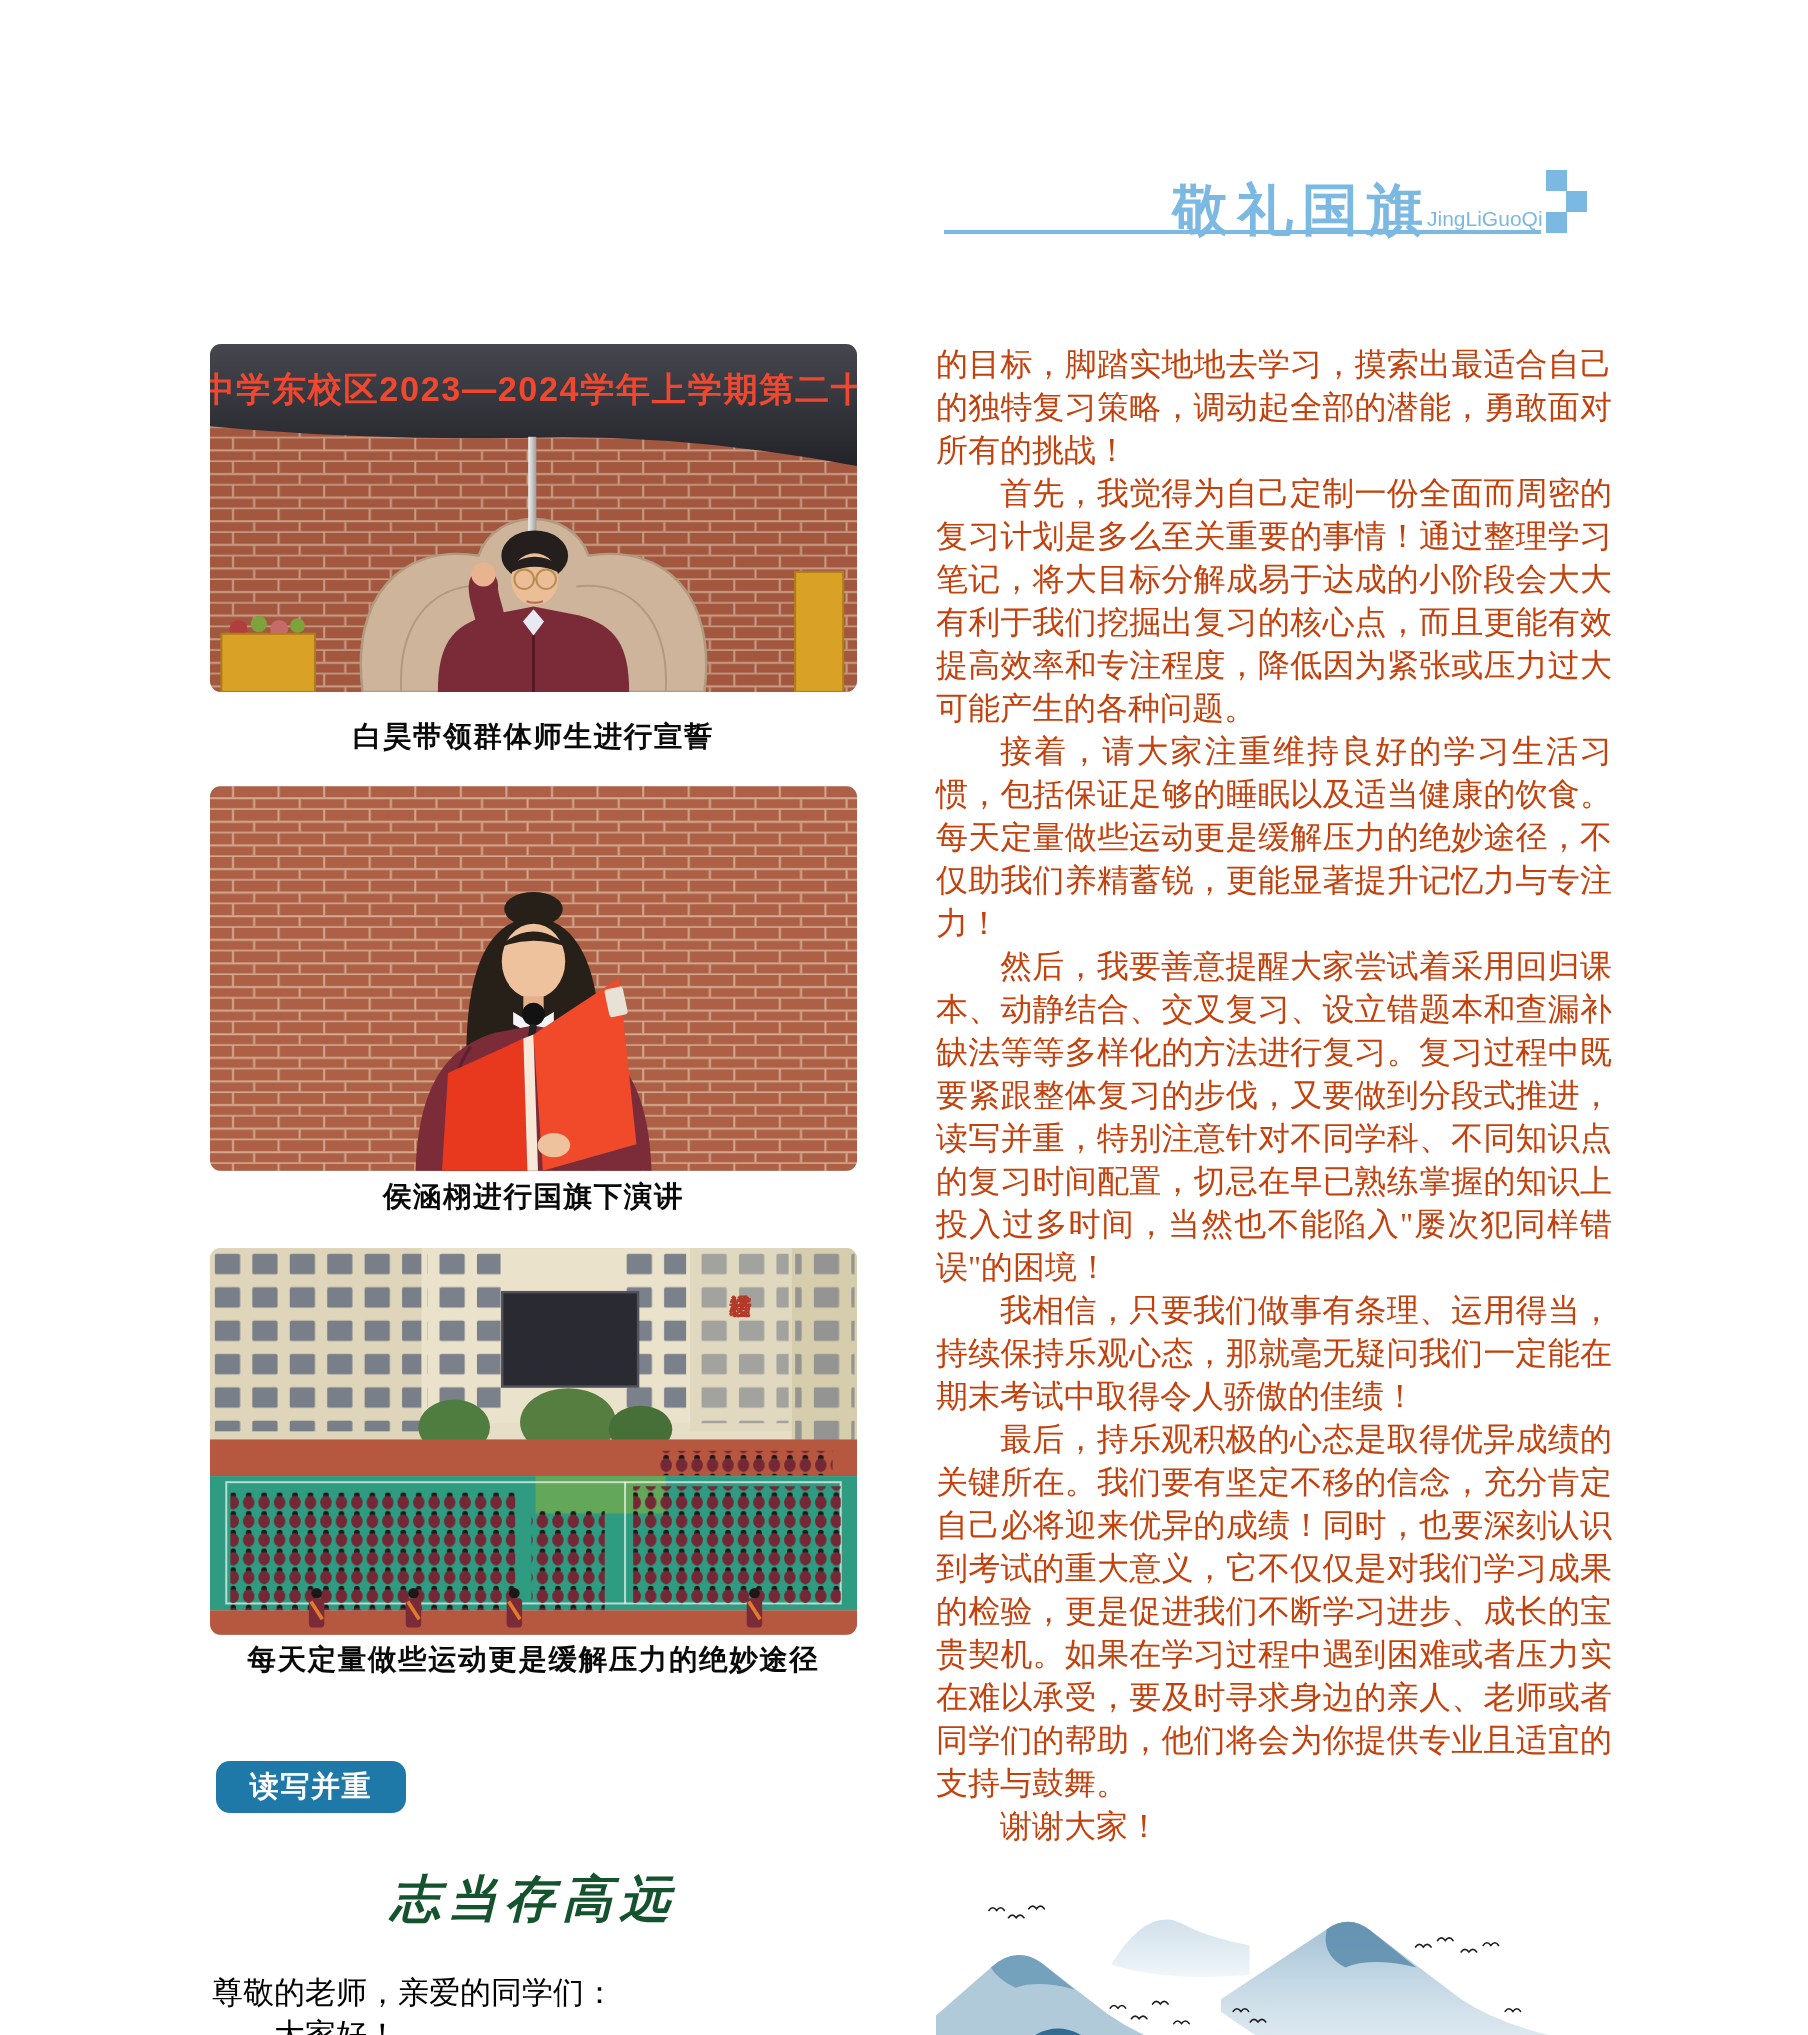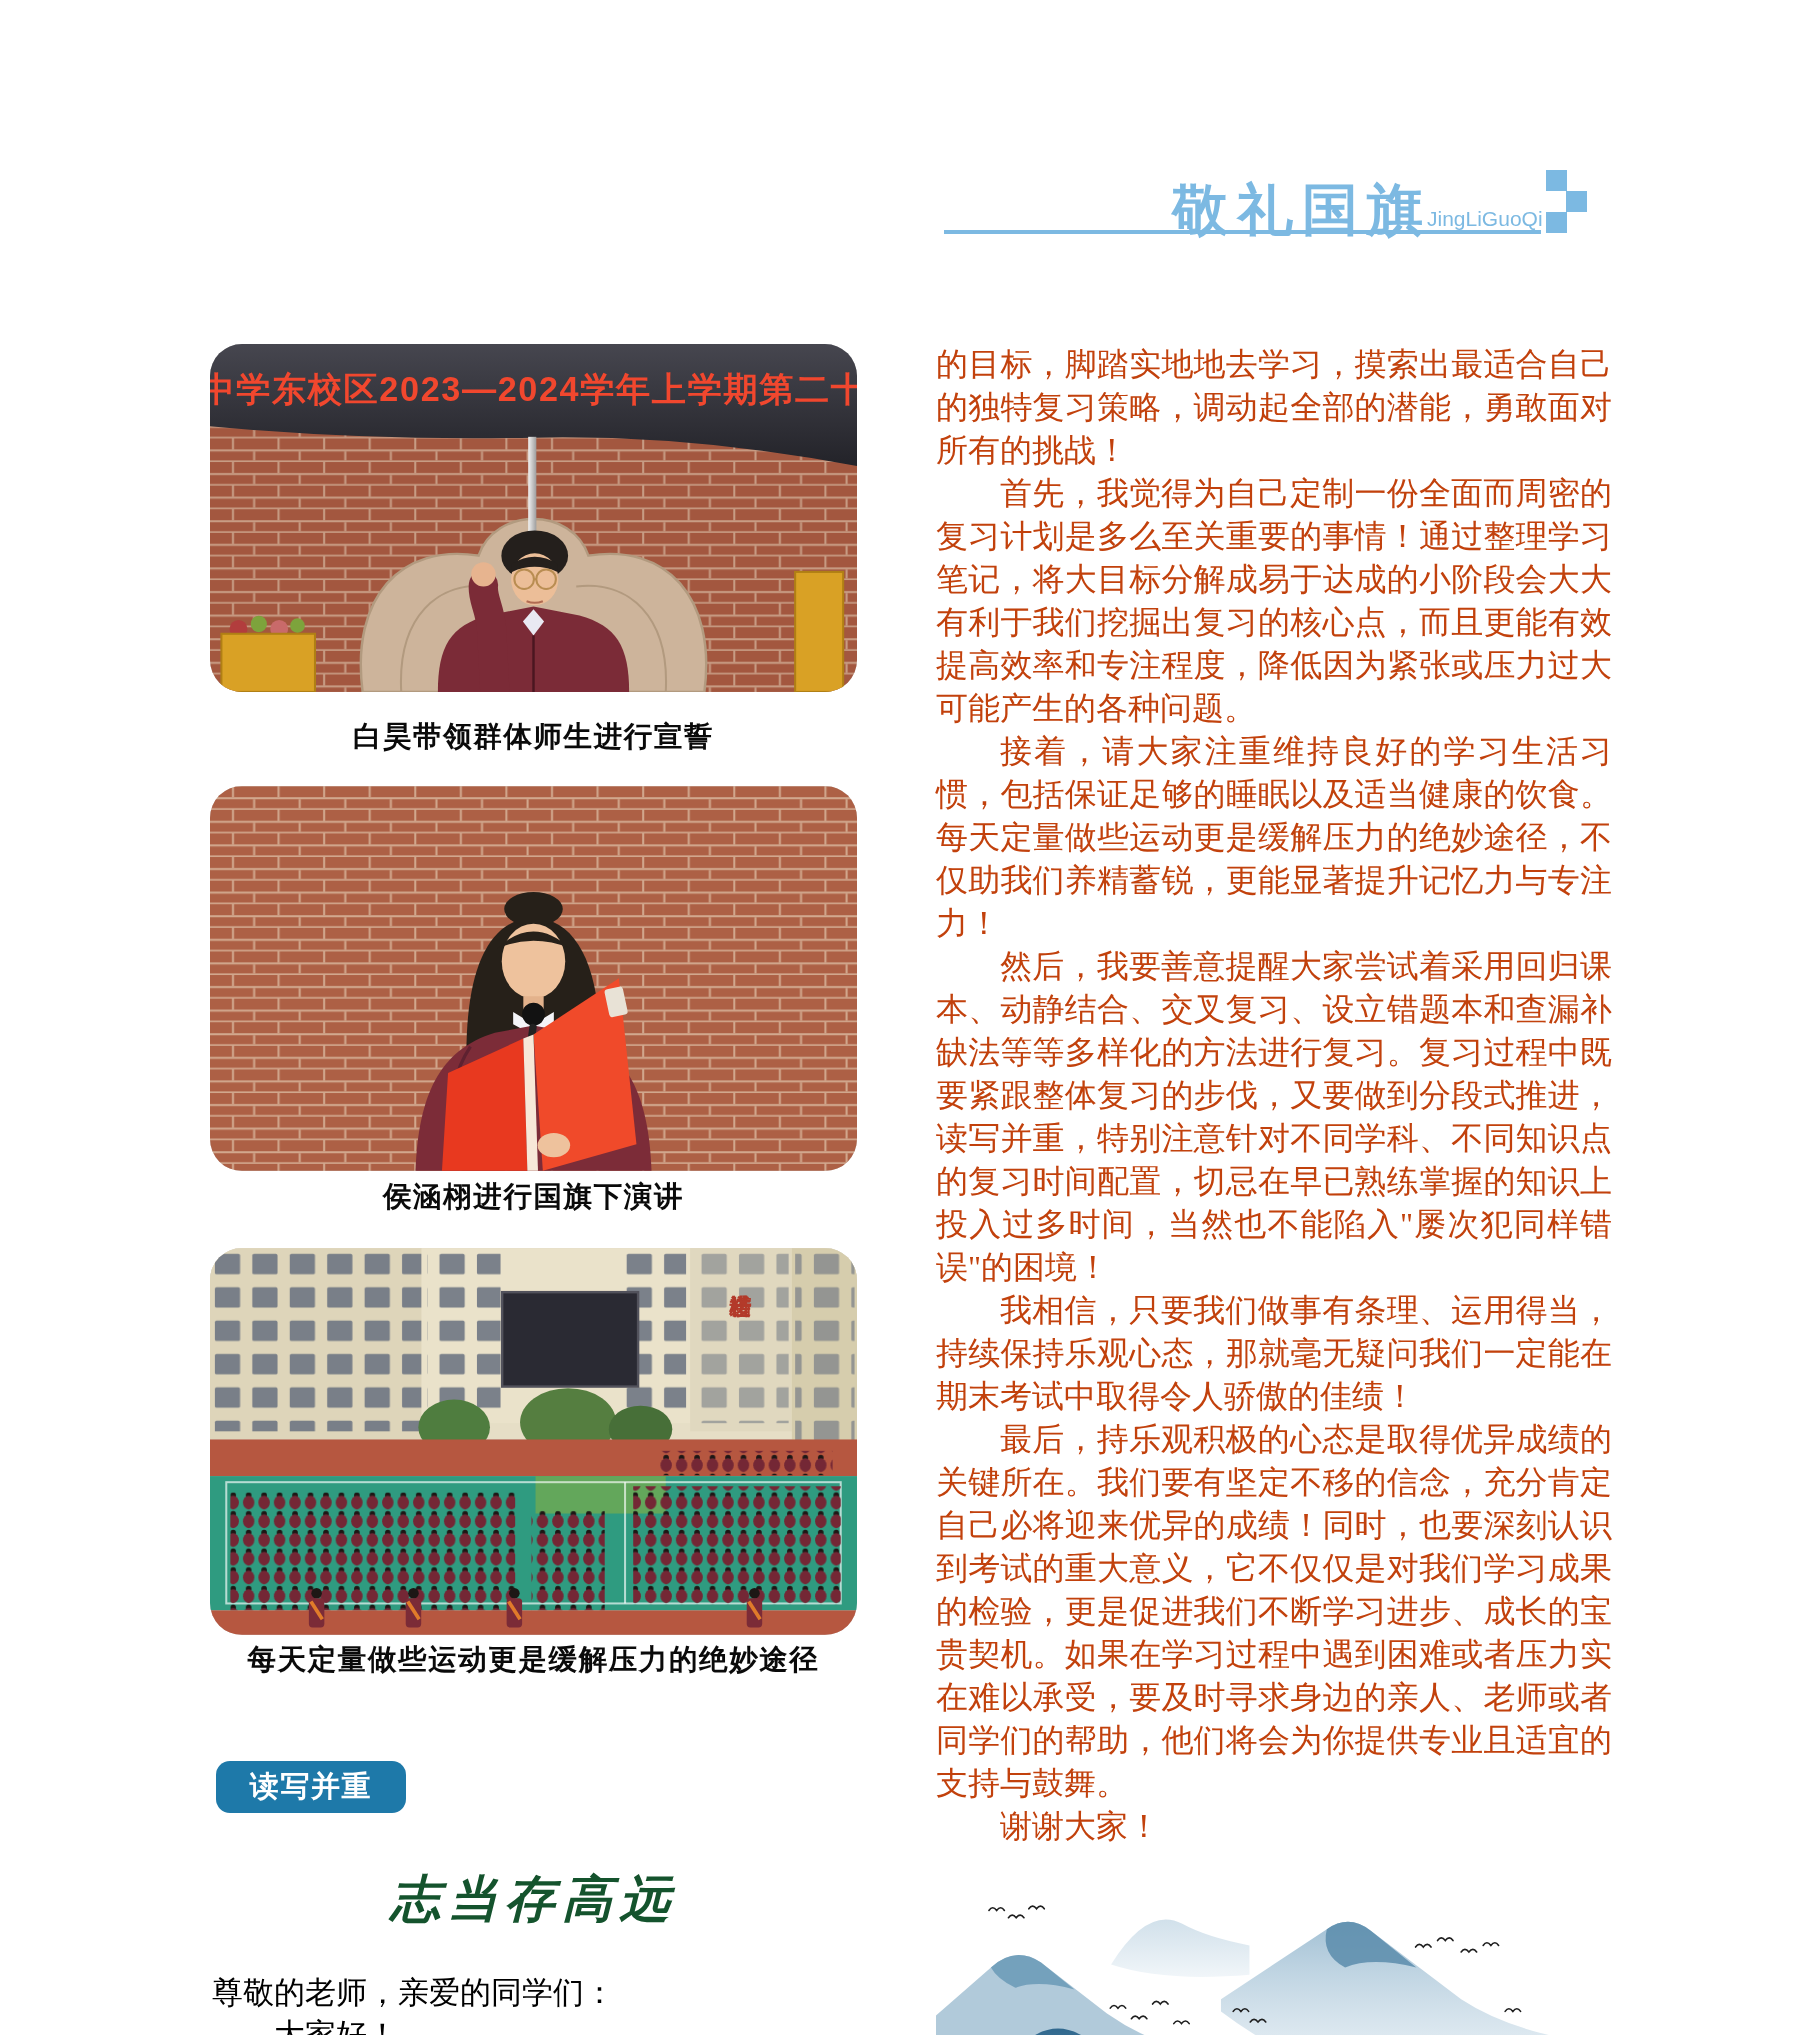--- a/index.html
+++ b/index.html
@@ -18,21 +18,21 @@
         font-weight:bold;font-size:56px;letter-spacing:9px;color:var(--accent);white-space:nowrap;}
   .header-sub{position:absolute;left:1427px;top:207px;font-family:"Liberation Sans","DejaVu Sans",sans-serif;
         font-size:21px;color:var(--accent);white-space:nowrap;}
   .header-rule{position:absolute;left:944px;top:230px;width:597px;height:4.1px;background:var(--accent);}
   .deco-sq{position:absolute;width:21px;height:21px;background:var(--accent);}
   .sq1{left:1546px;top:170px;}
   .sq2{left:1566px;top:191px;}
   .sq3{left:1546px;top:212px;}
 
   
-  .photo{position:absolute;left:210px;width:647px;border-radius:32px;overflow:hidden;background:#ccc;}
+  .photo{position:absolute;left:210px;width:647px;border-radius:11px;overflow:hidden;background:#ccc;}
   .photo svg{display:block;width:100%;height:100%;}
   .photo1{top:344px;height:348px;}
   .photo2{top:786px;height:385px;}
   .photo3{top:1248px;height:387px;}
   .photo-caption{position:absolute;left:210px;width:647px;text-align:center;
         font-family:"Liberation Sans","DejaVu Sans",sans-serif;font-weight:bold;font-size:28.5px;
         color:var(--caption-color);letter-spacing:1.6px;white-space:nowrap;}
   .cap1{top:718px;}
   .cap2{top:1178px;}
   .cap3{top:1641px;}

